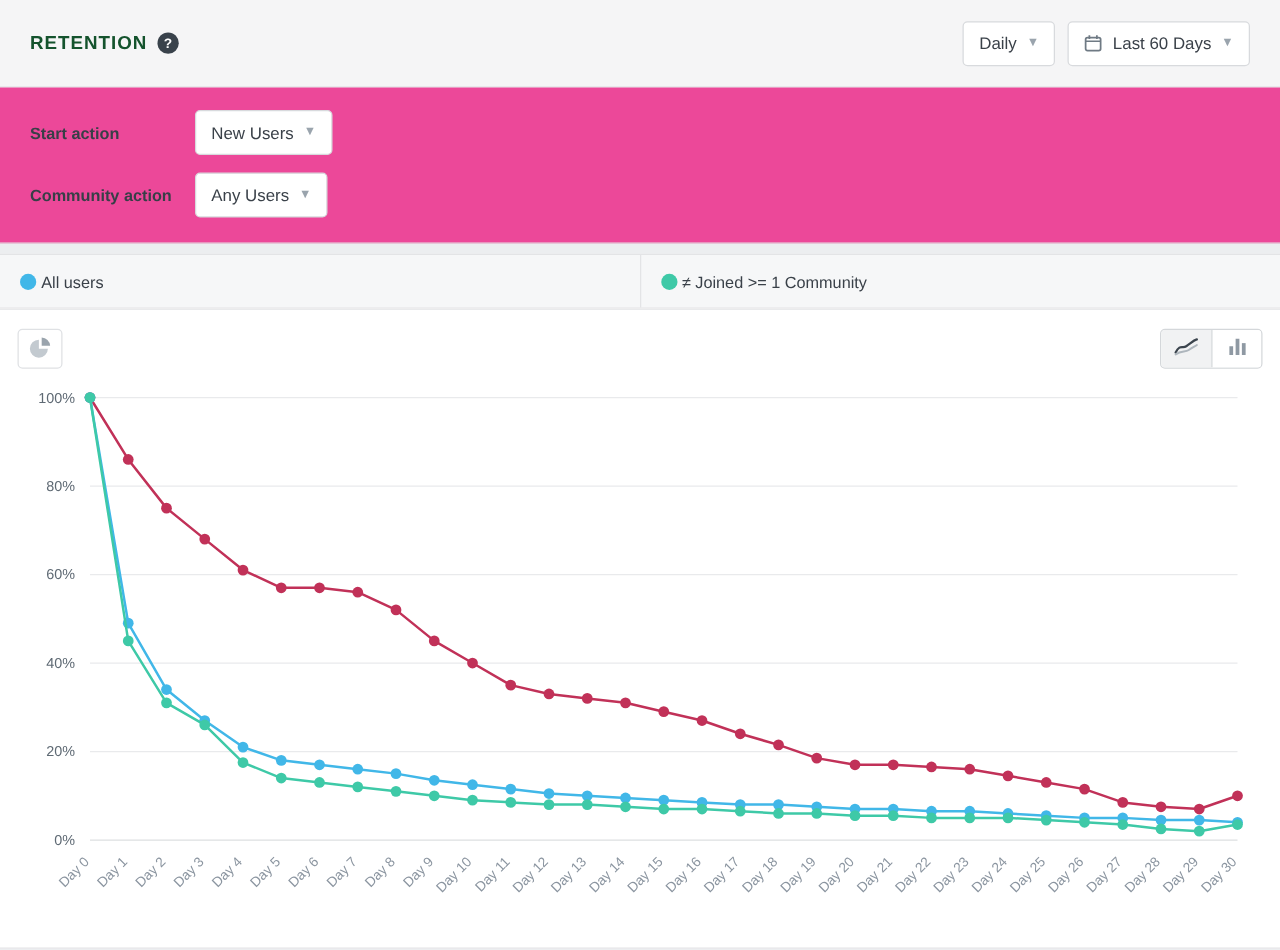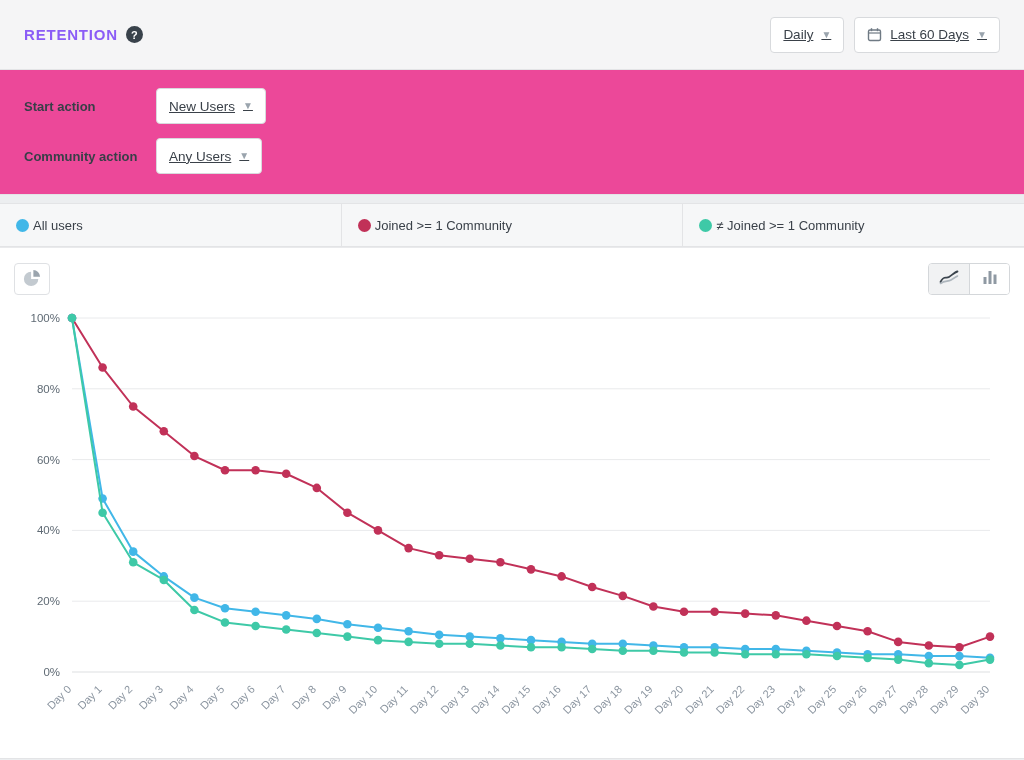--- a/index.html
+++ b/index.html
@@ -11,32 +11,32 @@
     overflow:hidden;
   }
   
   .header {
     height:70px; background:#f5f5f6; border-bottom:1px solid #e3e4e6;
     display:flex; align-items:center; justify-content:space-between;
     padding:0 24px;
   }
   .title-wrap { display:flex; align-items:center; gap:8px; }
   .page-title {
-    font-size:15px; font-weight:bold; letter-spacing:0.8px; color:#8b5cf6;
+    font-size:15px; font-weight:bold; letter-spacing:0.8px; color:#14532d;
   }
   .help-badge {
     width:17px; height:17px; border-radius:50%; background:#39424b; color:#fff;
     font-size:11px; font-weight:bold; display:flex; align-items:center; justify-content:center;
     cursor:pointer;
   }
   .header-right { display:flex; gap:10px; }
   .dd-btn {
     background:#fff; border:1px solid #d8dadd; border-radius:4px;
     height:36px; display:flex; align-items:center; gap:8px;
-    padding:0 12px; font-size:13.5px; color:#3a4149; cursor:pointer;text-decoration:underline;
+    padding:0 12px; font-size:13.5px; color:#3a4149; cursor:pointer;
   }
   .caret { font-size:10px; color:#9aa4ad; line-height:1; }
   .cal-icon { display:inline-flex; }
   
   .controls {
     background:#ec4899; border-bottom:1px solid #e3e4e6; padding:18px 24px 20px 24px;
   }
   .control-row { display:flex; align-items:center; margin-bottom:14px; }
   .control-row:last-child { margin-bottom:0; }
   .control-label { width:132px; font-size:13px; font-weight:bold; color:#373f47; }
@@ -117,24 +117,20 @@
       <span>Any Users</span>
       <span class="caret">▼</span>
     </button>
   </div>
 </div>
 
 <div class="legend-row">
   <div class="legend-item">
     <span class="legend-dot" style="background: rgb(65, 183, 232);"></span>
     <span class="legend-label">All users</span>
-  </div>
-  <div class="legend-item">
-    <span class="legend-dot" style="background: rgb(193, 49, 88);"></span>
-    <span class="legend-label">Joined &gt;= 1 Community</span>
   </div>
   <div class="legend-item">
     <span class="legend-dot" style="background: rgb(62, 201, 167);"></span>
     <span class="legend-label">≠ Joined &gt;= 1 Community</span>
   </div>
 </div>
 
 <div class="chart-panel">
   <div class="chart-toolbar">
     <button class="seg-btn">

